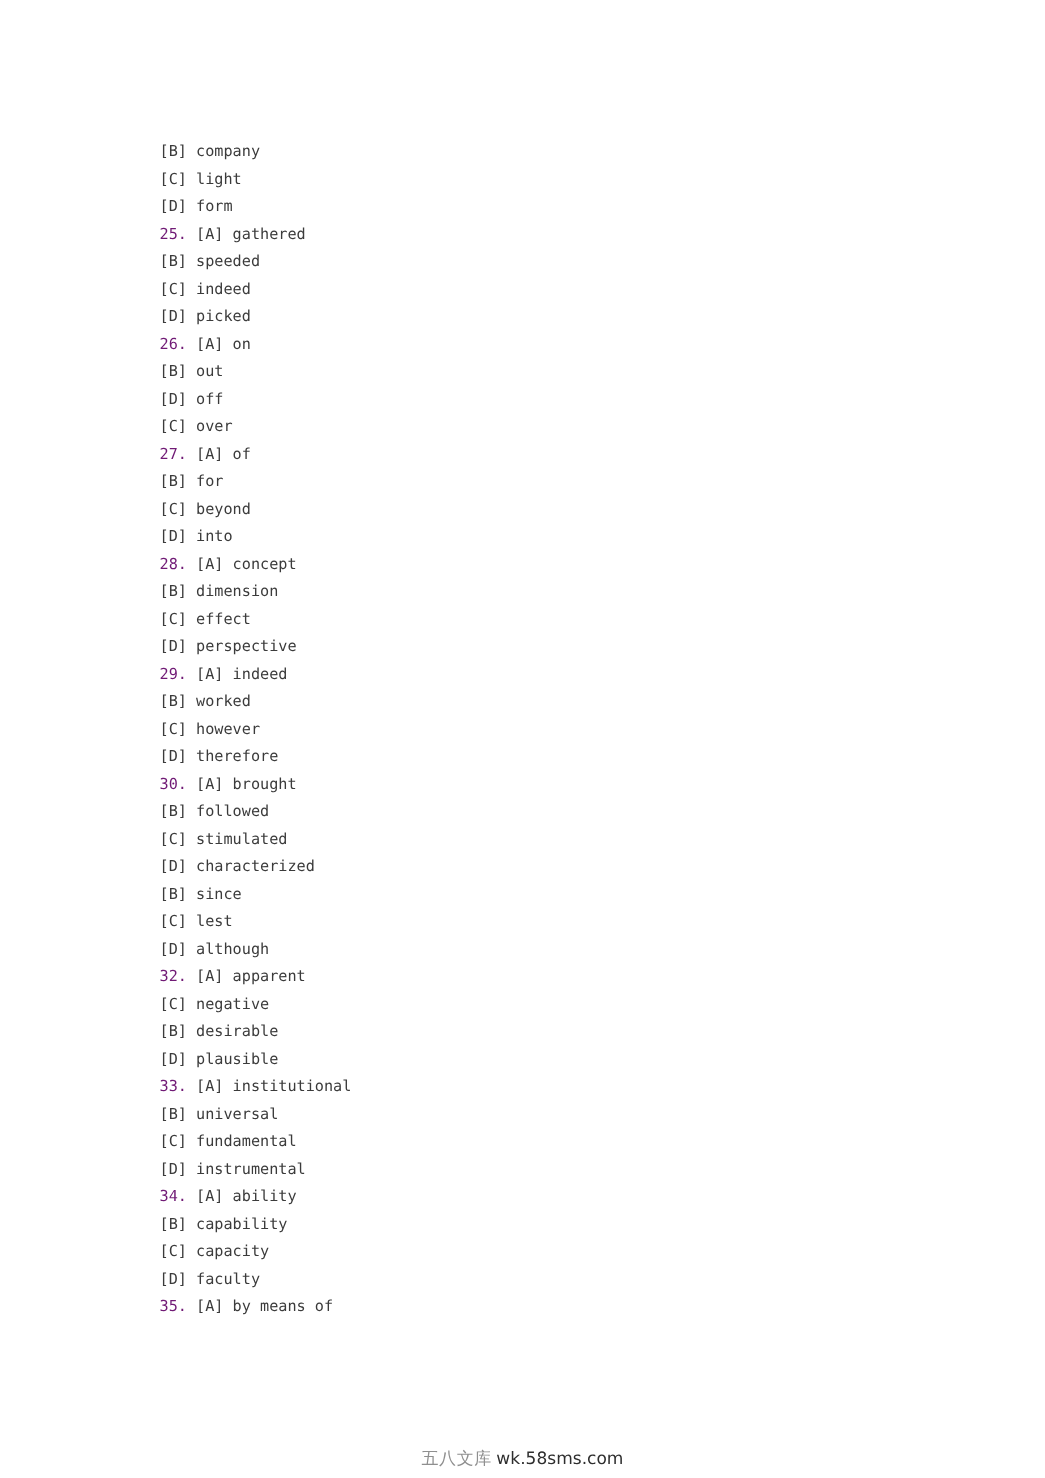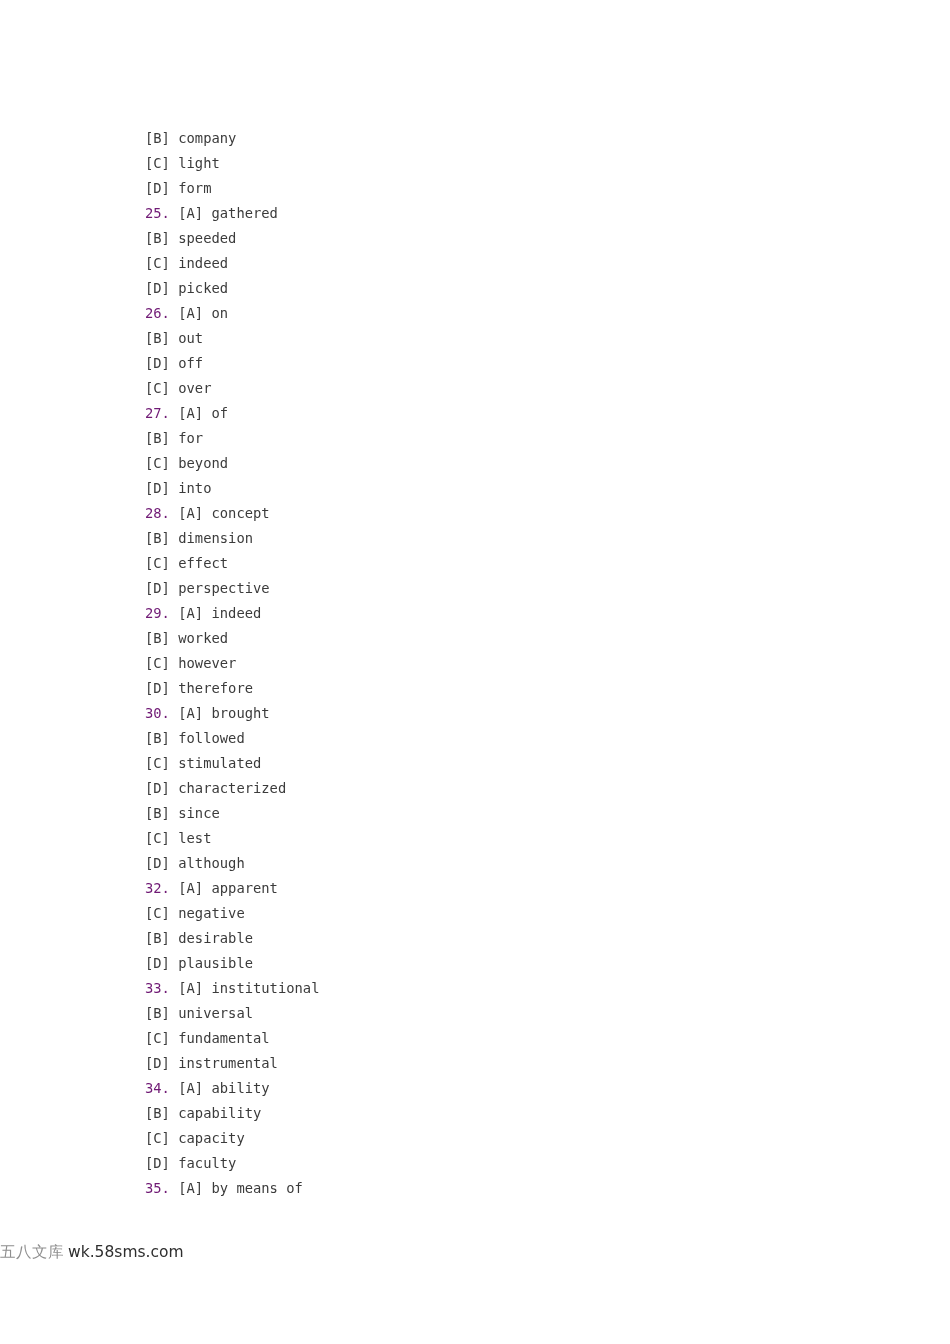--- a/index.html
+++ b/index.html
@@ -52,23 +52,23 @@
     color: #3b3b3b;
   }
   .opt-word {
     color: #3b3b3b;
   }
 
   
   #watermark {
     position: absolute;
     left: 0;
-    top: 1242px;
+    top: 1316px;
     width: 950px;
-    text-align: left;
+    text-align: center;
     white-space: nowrap;
   }
   #watermark .wm-cn {
     font-family: "DejaVu Sans", sans-serif;
     font-size: 15.5px;
     color: #8f8f8f;
     letter-spacing: 0.5px;
   }
   #watermark .wm-url {
     font-family: "DejaVu Sans", sans-serif;

